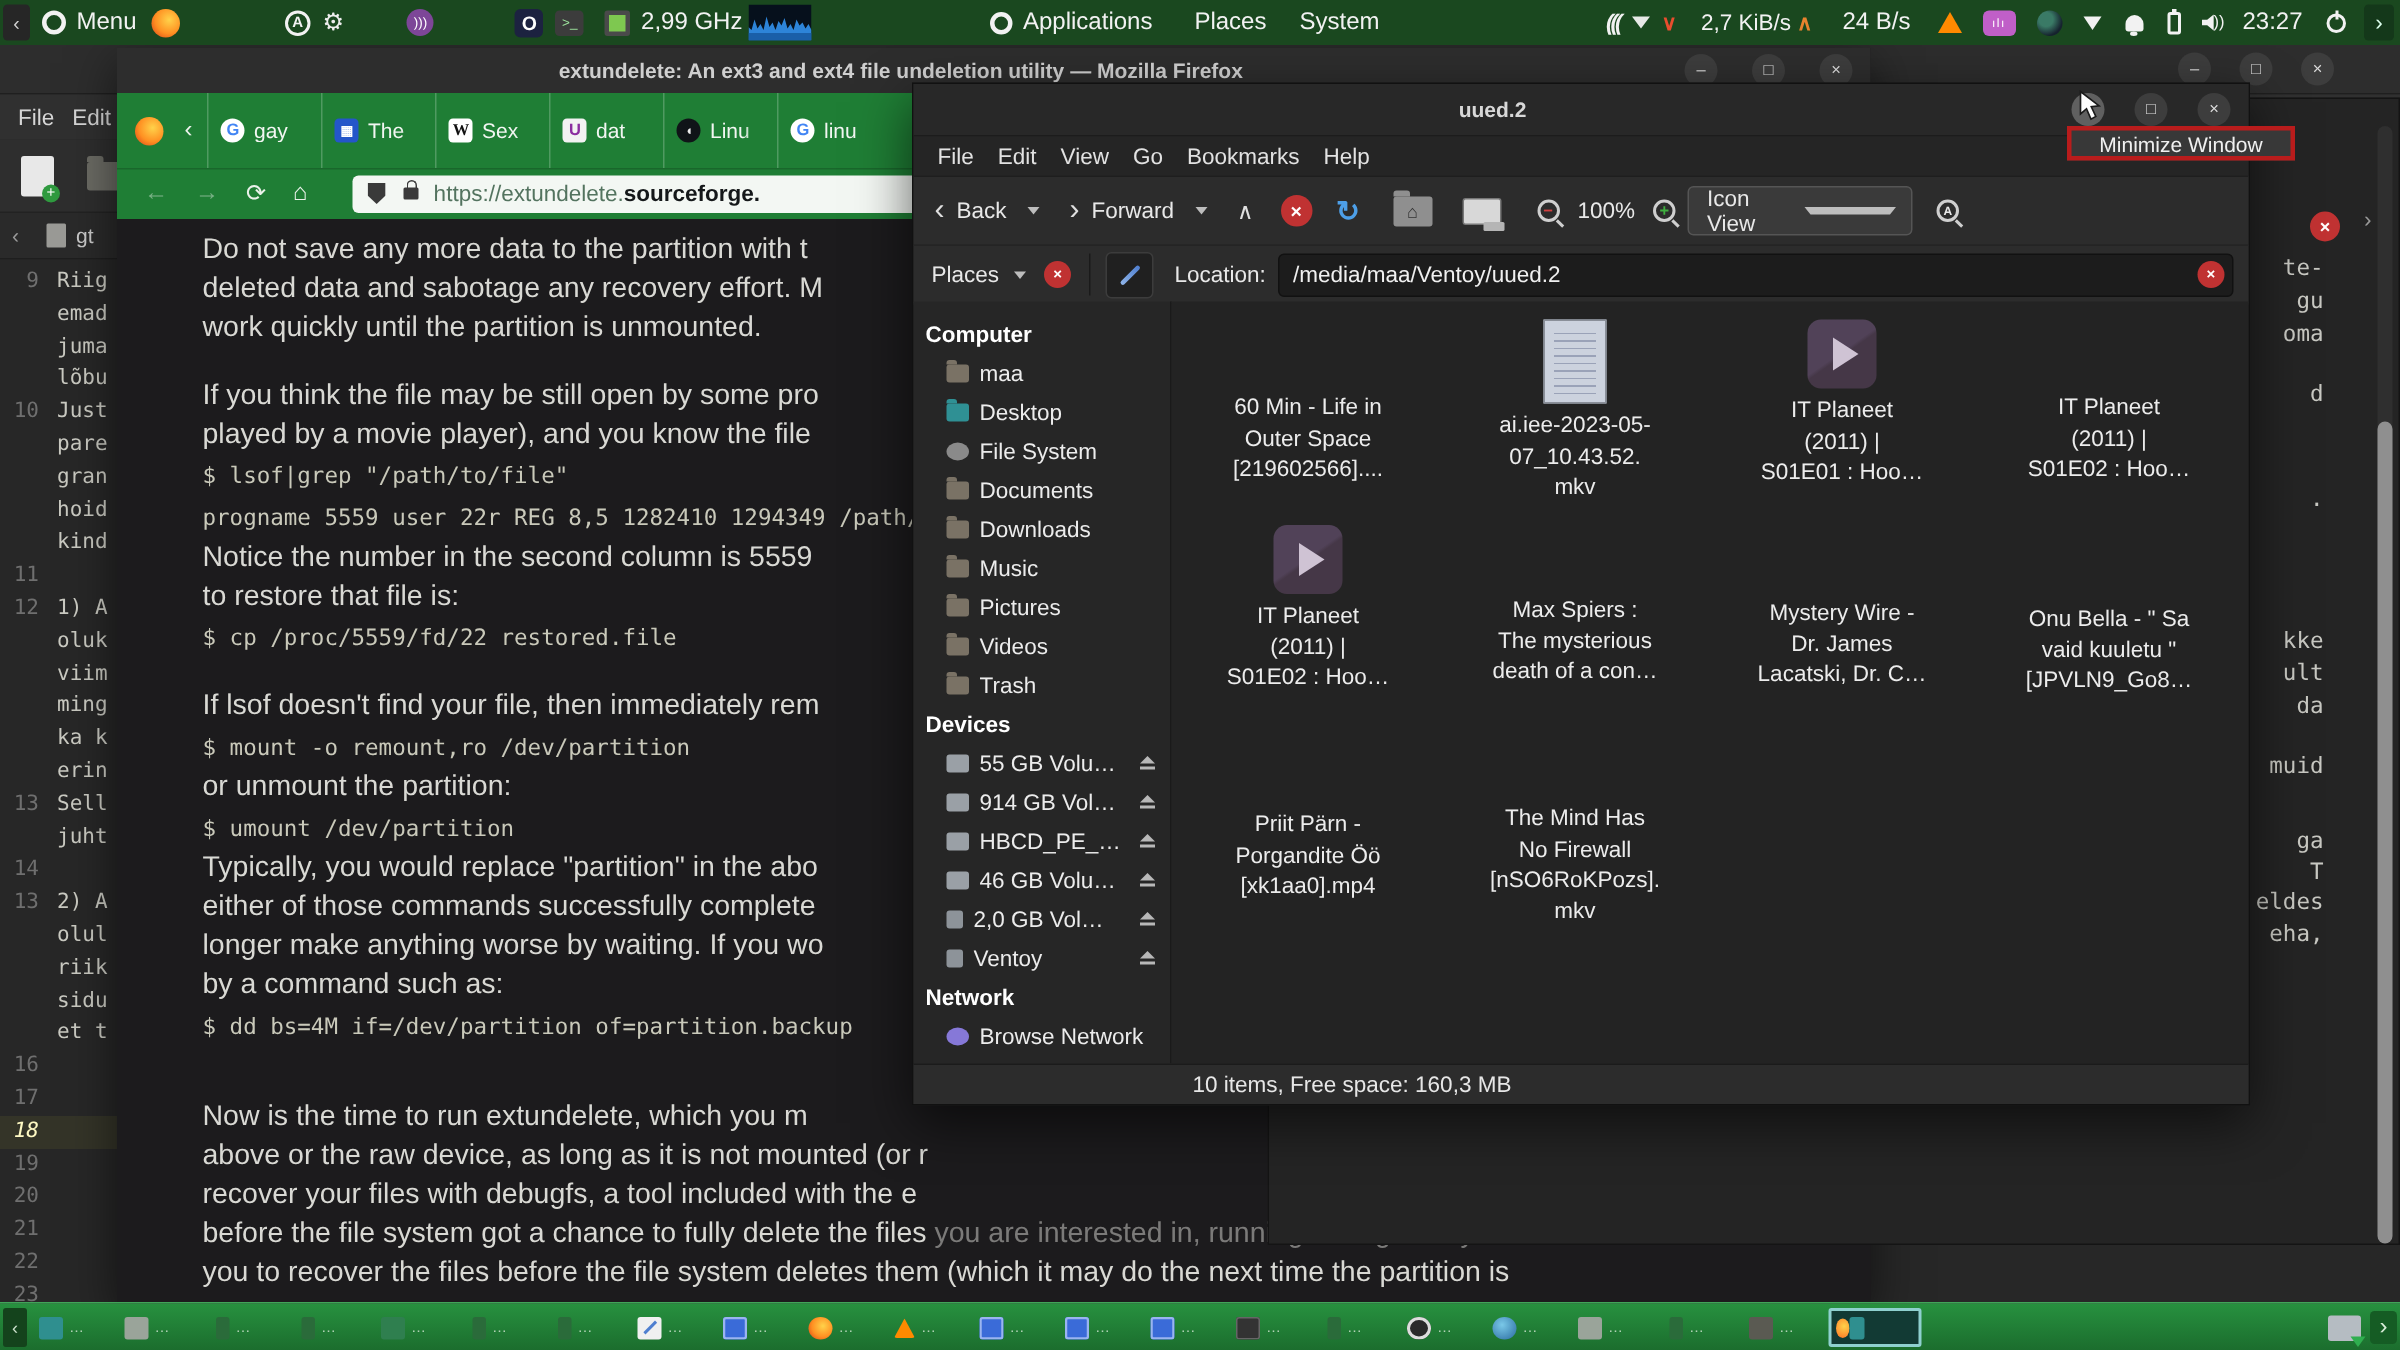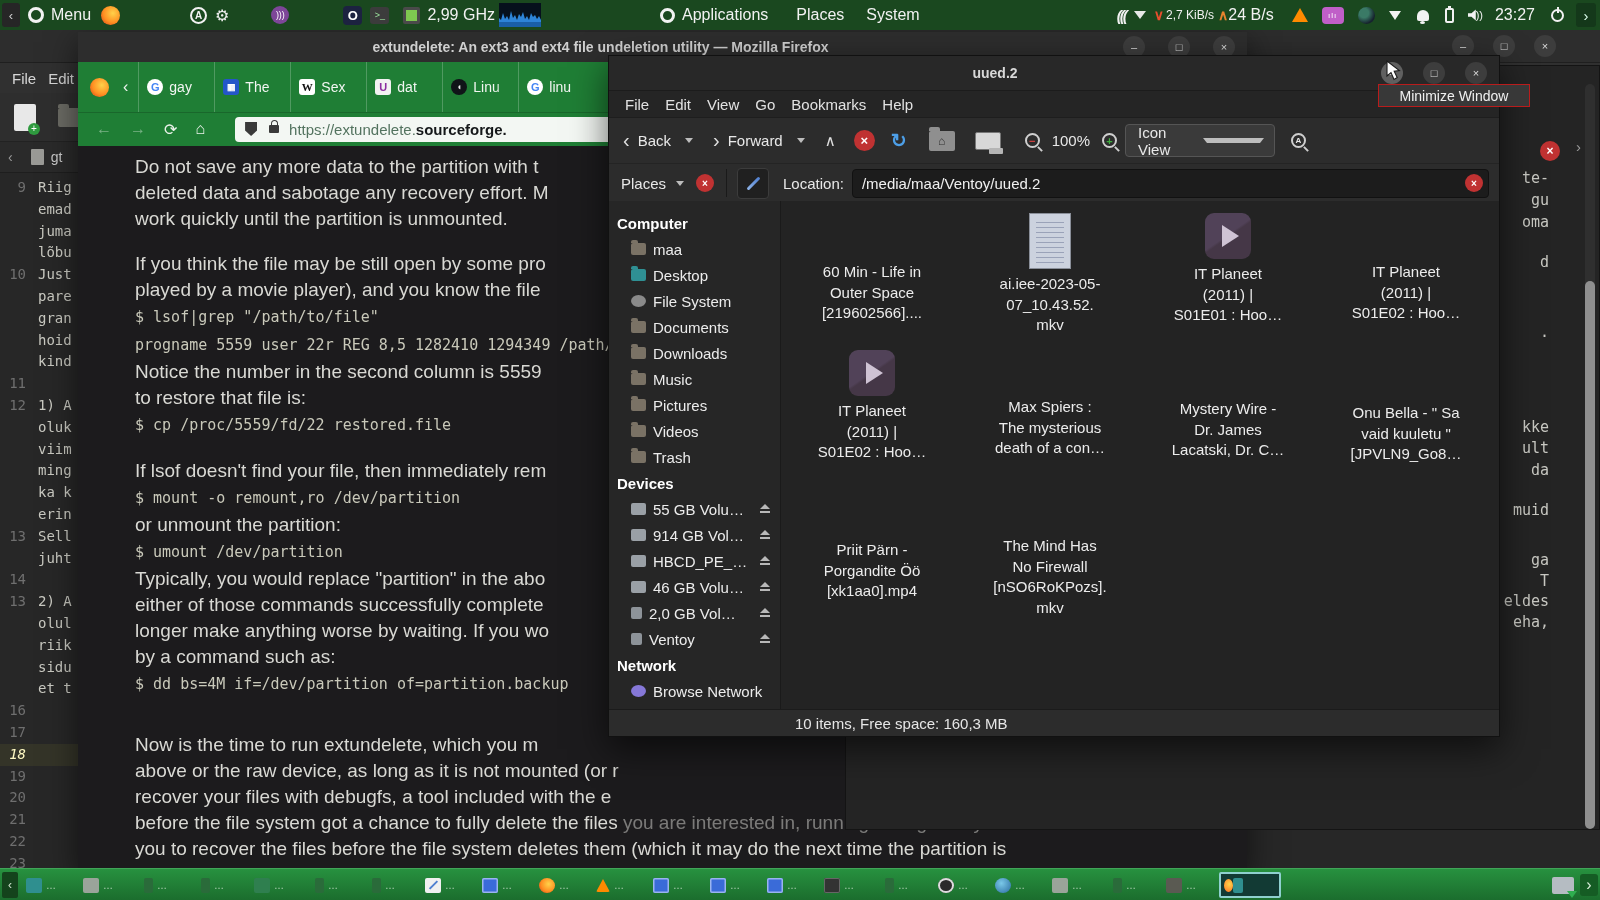--- a/index.html
+++ b/index.html
@@ -175,21 +175,21 @@
   .t-bar .inn{background:radial-gradient(circle at 28% 82%,#c03018 0 11%,transparent 12%),radial-gradient(circle at 55% 40%,#5a3a1a 0 22%,transparent 24%),#200e08;}
   .t-mind{width:48px;height:44px;}
   .t-mind .inn{background:linear-gradient(90deg,#0d0d0d 0 22%,transparent 22% 78%,#0d0d0d 78%),radial-gradient(circle at 50% 42%,#caa88e 0 13%,transparent 14%),radial-gradient(circle at 50% 80%,#e4e0d6 0 26%,transparent 28%),#d0cabe;}
   .t-page{width:40px;height:54px;background:#ccd2de;border:1px solid #8a8f99;display:block;
           background-image:repeating-linear-gradient(#9aa2b8 0 1px,transparent 1px 5px);background-size:70% 80%;background-repeat:no-repeat;background-position:center 8px;}
   .t-play{width:46px;height:46px;border-radius:9px;background:linear-gradient(145deg,#514258 48%,#453747 52%);display:flex;align-items:center;justify-content:center;}
   .t-play::after{content:"";margin-left:5px;border-left:17px solid #cfc3d4;border-top:11px solid transparent;border-bottom:11px solid transparent;}
   #fm-status{position:absolute;left:0;bottom:0;right:0;height:27px;background:#2c2c2c;border-top:1px solid #1b1b1b;
              display:flex;align-items:center;color:#e6e6e6;font-size:15px;padding-left:186px;box-sizing:border-box;}
   
-  #tooltip{position:absolute;left:1378px;top:84px;width:152px;height:23px;background:#383838;border:1px solid #b91c1c;
+  #tooltip{position:absolute;left:1378px;top:84px;width:152px;height:23px;background:#383838;border:3px solid #b91c1c;
            z-index:48;display:flex;align-items:center;justify-content:center;color:#f0f0f0;font-size:14px;box-sizing:border-box;}
   #cursor{position:absolute;left:1384px;top:60px;z-index:60;}
   
   #taskbar{position:absolute;left:0;top:868px;width:1600px;height:32px;z-index:45;
            background:linear-gradient(#27913f,#1b6c2d);border-top:1px solid #40a558;display:flex;align-items:center;}
   .tbi{width:57px;height:24px;display:flex;align-items:center;flex:none;}
   .tbi .ico{width:16px;height:15px;flex:none;margin-left:4px;border-radius:2px;}
   .tbi .dots{color:rgba(225,240,225,.75);font-size:10px;margin-left:4px;letter-spacing:1px;}
   .tbi.active{width:62px;height:26px;border:2px solid #8fd0cf;background:#123a34;border-radius:2px;box-sizing:border-box;}
   .tb-folder-teal{background:#2f8f8f;}
@@ -848,23 +848,23 @@
     <span class="p-label" style="font-size:16px;">Applications</span>
     <span class="p-label" style="margin-left:28px;font-size:16px;">Places</span>
     <span class="p-label" style="margin-left:22px;font-size:16px;">System</span>
   </div>
   <div class="cluster" style="right:4px;">
     <span class="sig">(((</span>
     <span class="pi" style="margin-left:8px;">
         <span class="tri-down" style="border-top-width:8px;opacity:.95;"></span>
       </span>
     <span class="arr" style="color:#e84e2e;margin-left:8px;">∨</span>
-    <span class="p-label" style="margin-left:2px;font-size:12px;text-align:right;">2,7 KiB/s</span>
+    <span class="p-label" style="margin-left:16px;font-size:15px;text-align:right;">2,7 KiB/s</span>
     <span class="arr" style="color:#e8832e;margin-left:4px;">∧</span>
-    <span class="p-label" style="margin-left:0;font-size:16px;">24 B/s</span>
+    <span class="p-label" style="margin-left:20px;font-size:16px;">24 B/s</span>
     <span class="pi cone" style="margin-left:18px;"></span>
     <span class="pi p-pink" style="margin-left:14px;">ılı</span>
     <span class="pi p-globe" style="margin-left:14px;"></span>
     <span class="pi" style="margin-left:14px;">
         <span class="tri-down"></span>
       </span>
     <span class="pi p-bell" style="margin-left:16px;"></span>
     <span class="pi p-batt" style="margin-left:16px;"></span>
     <span class="pi" style="margin-left:14px;">
         <span class="p-spk"></span>

